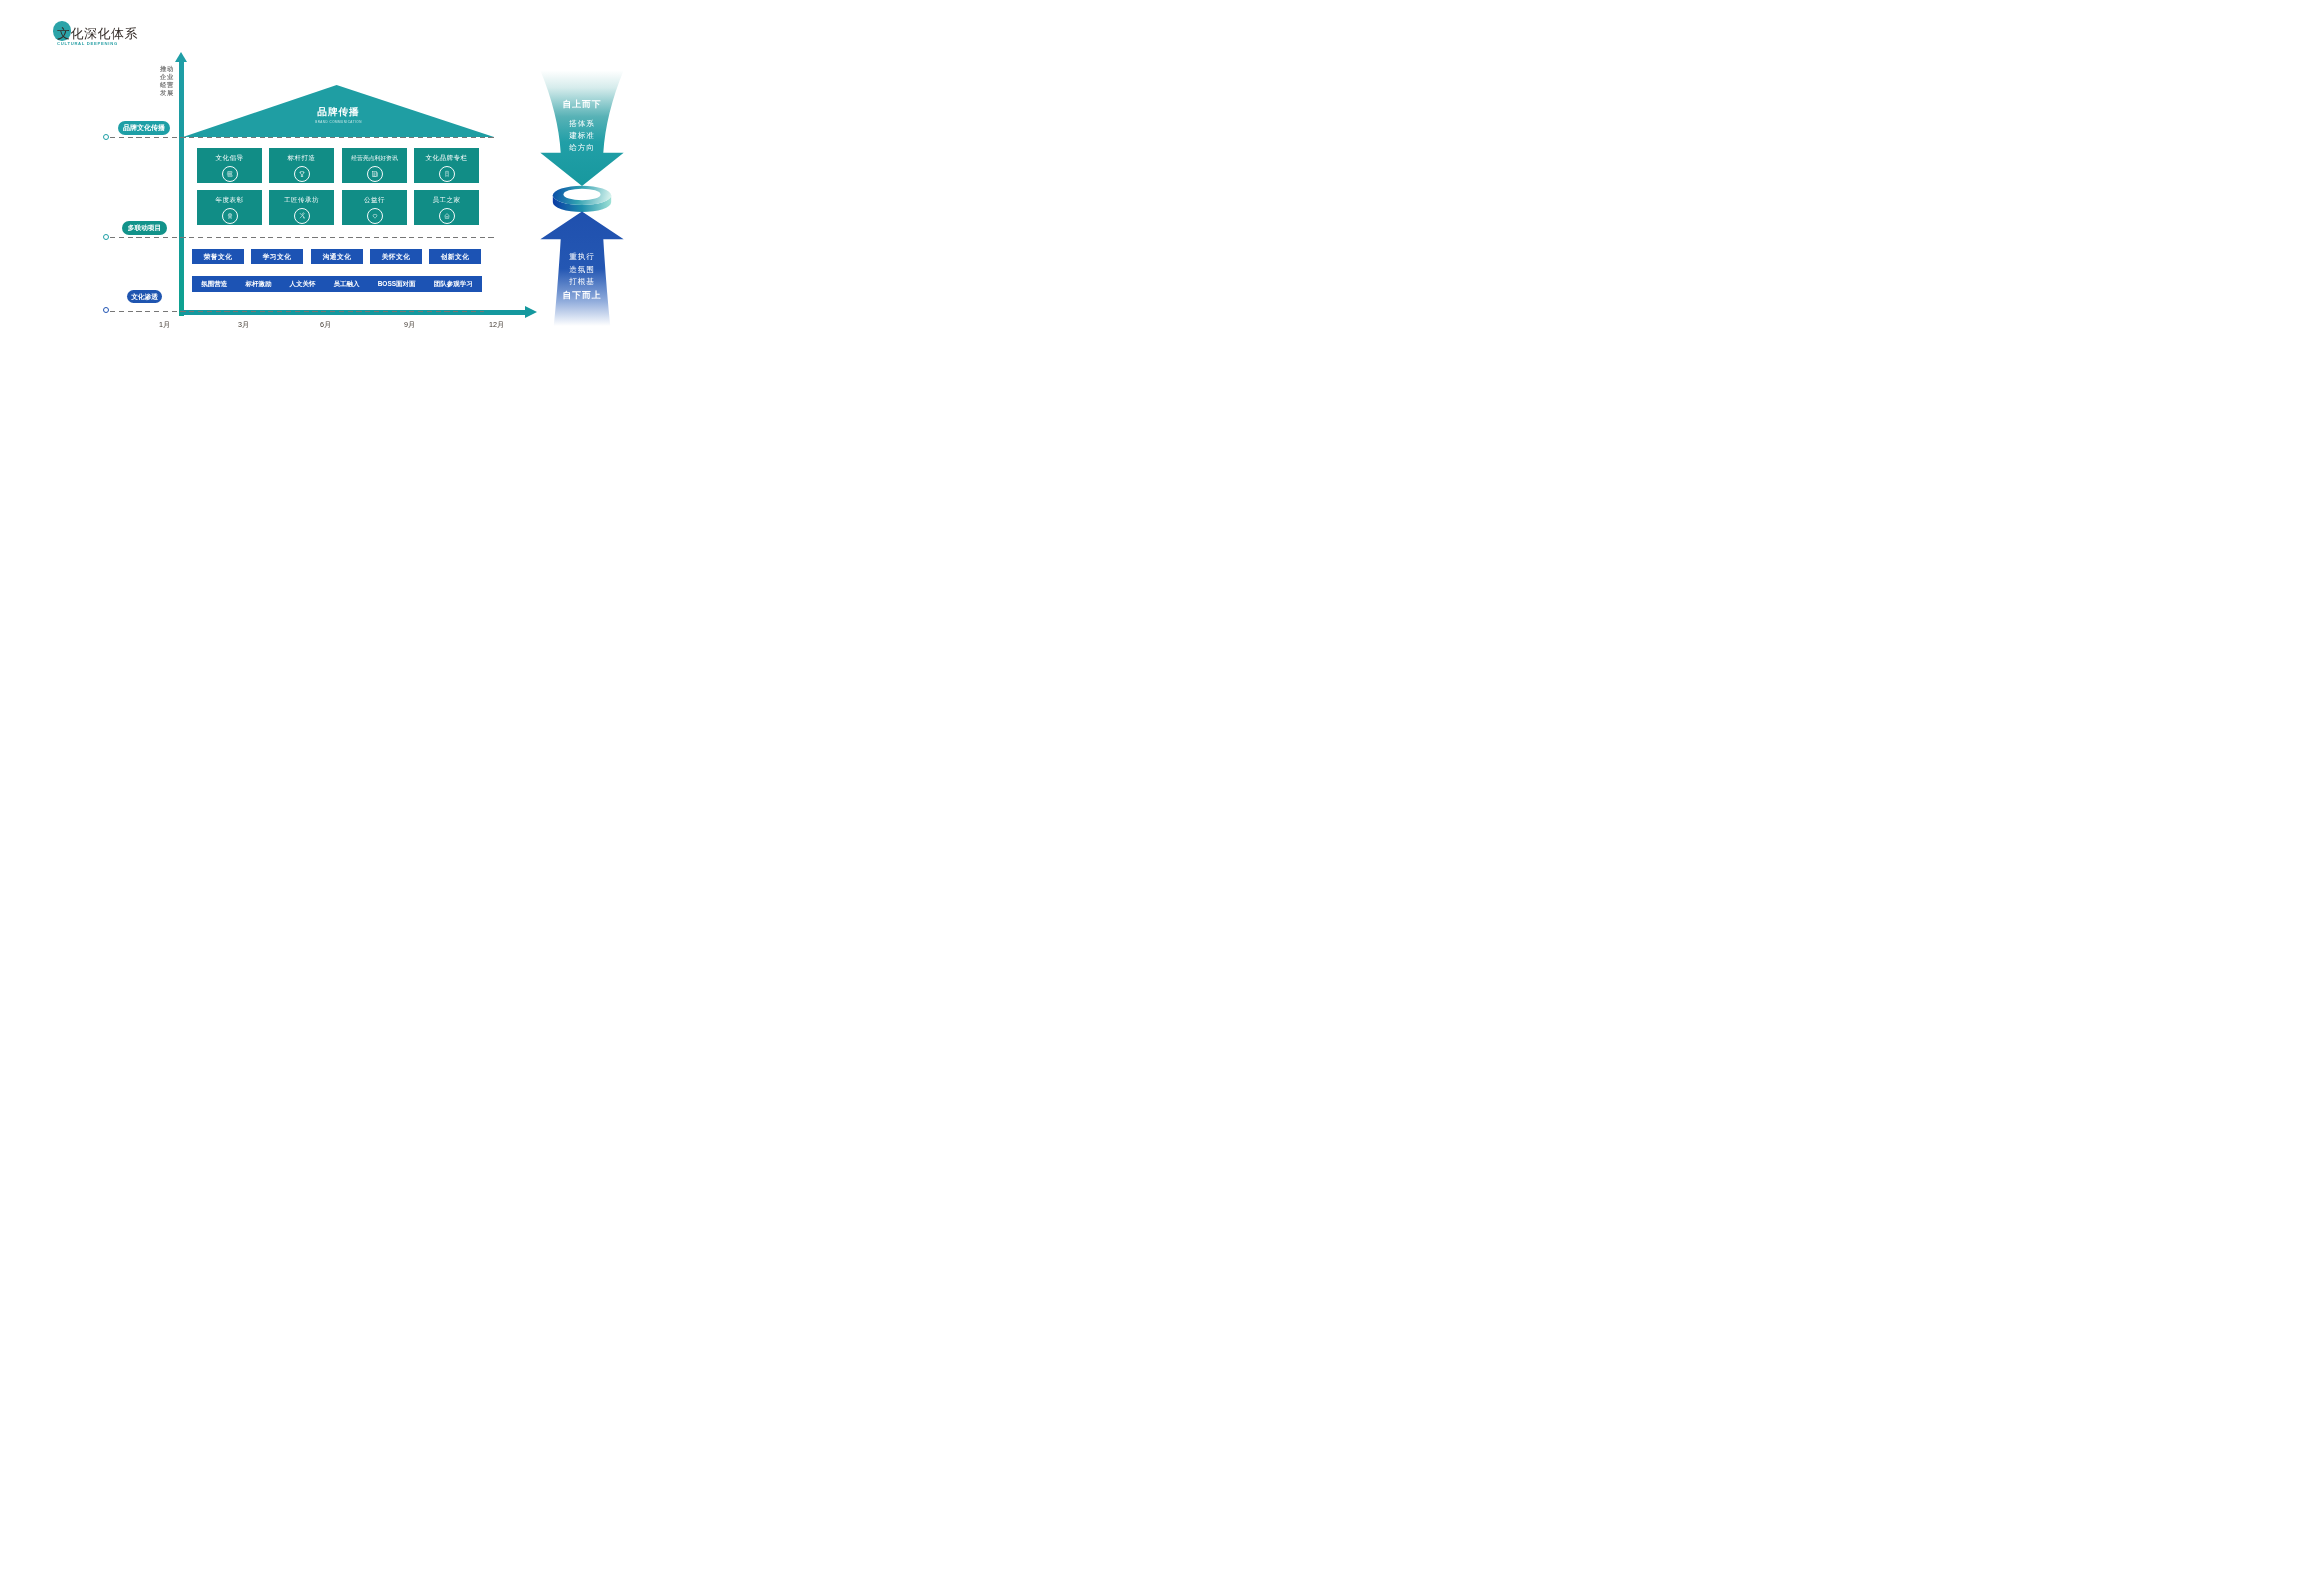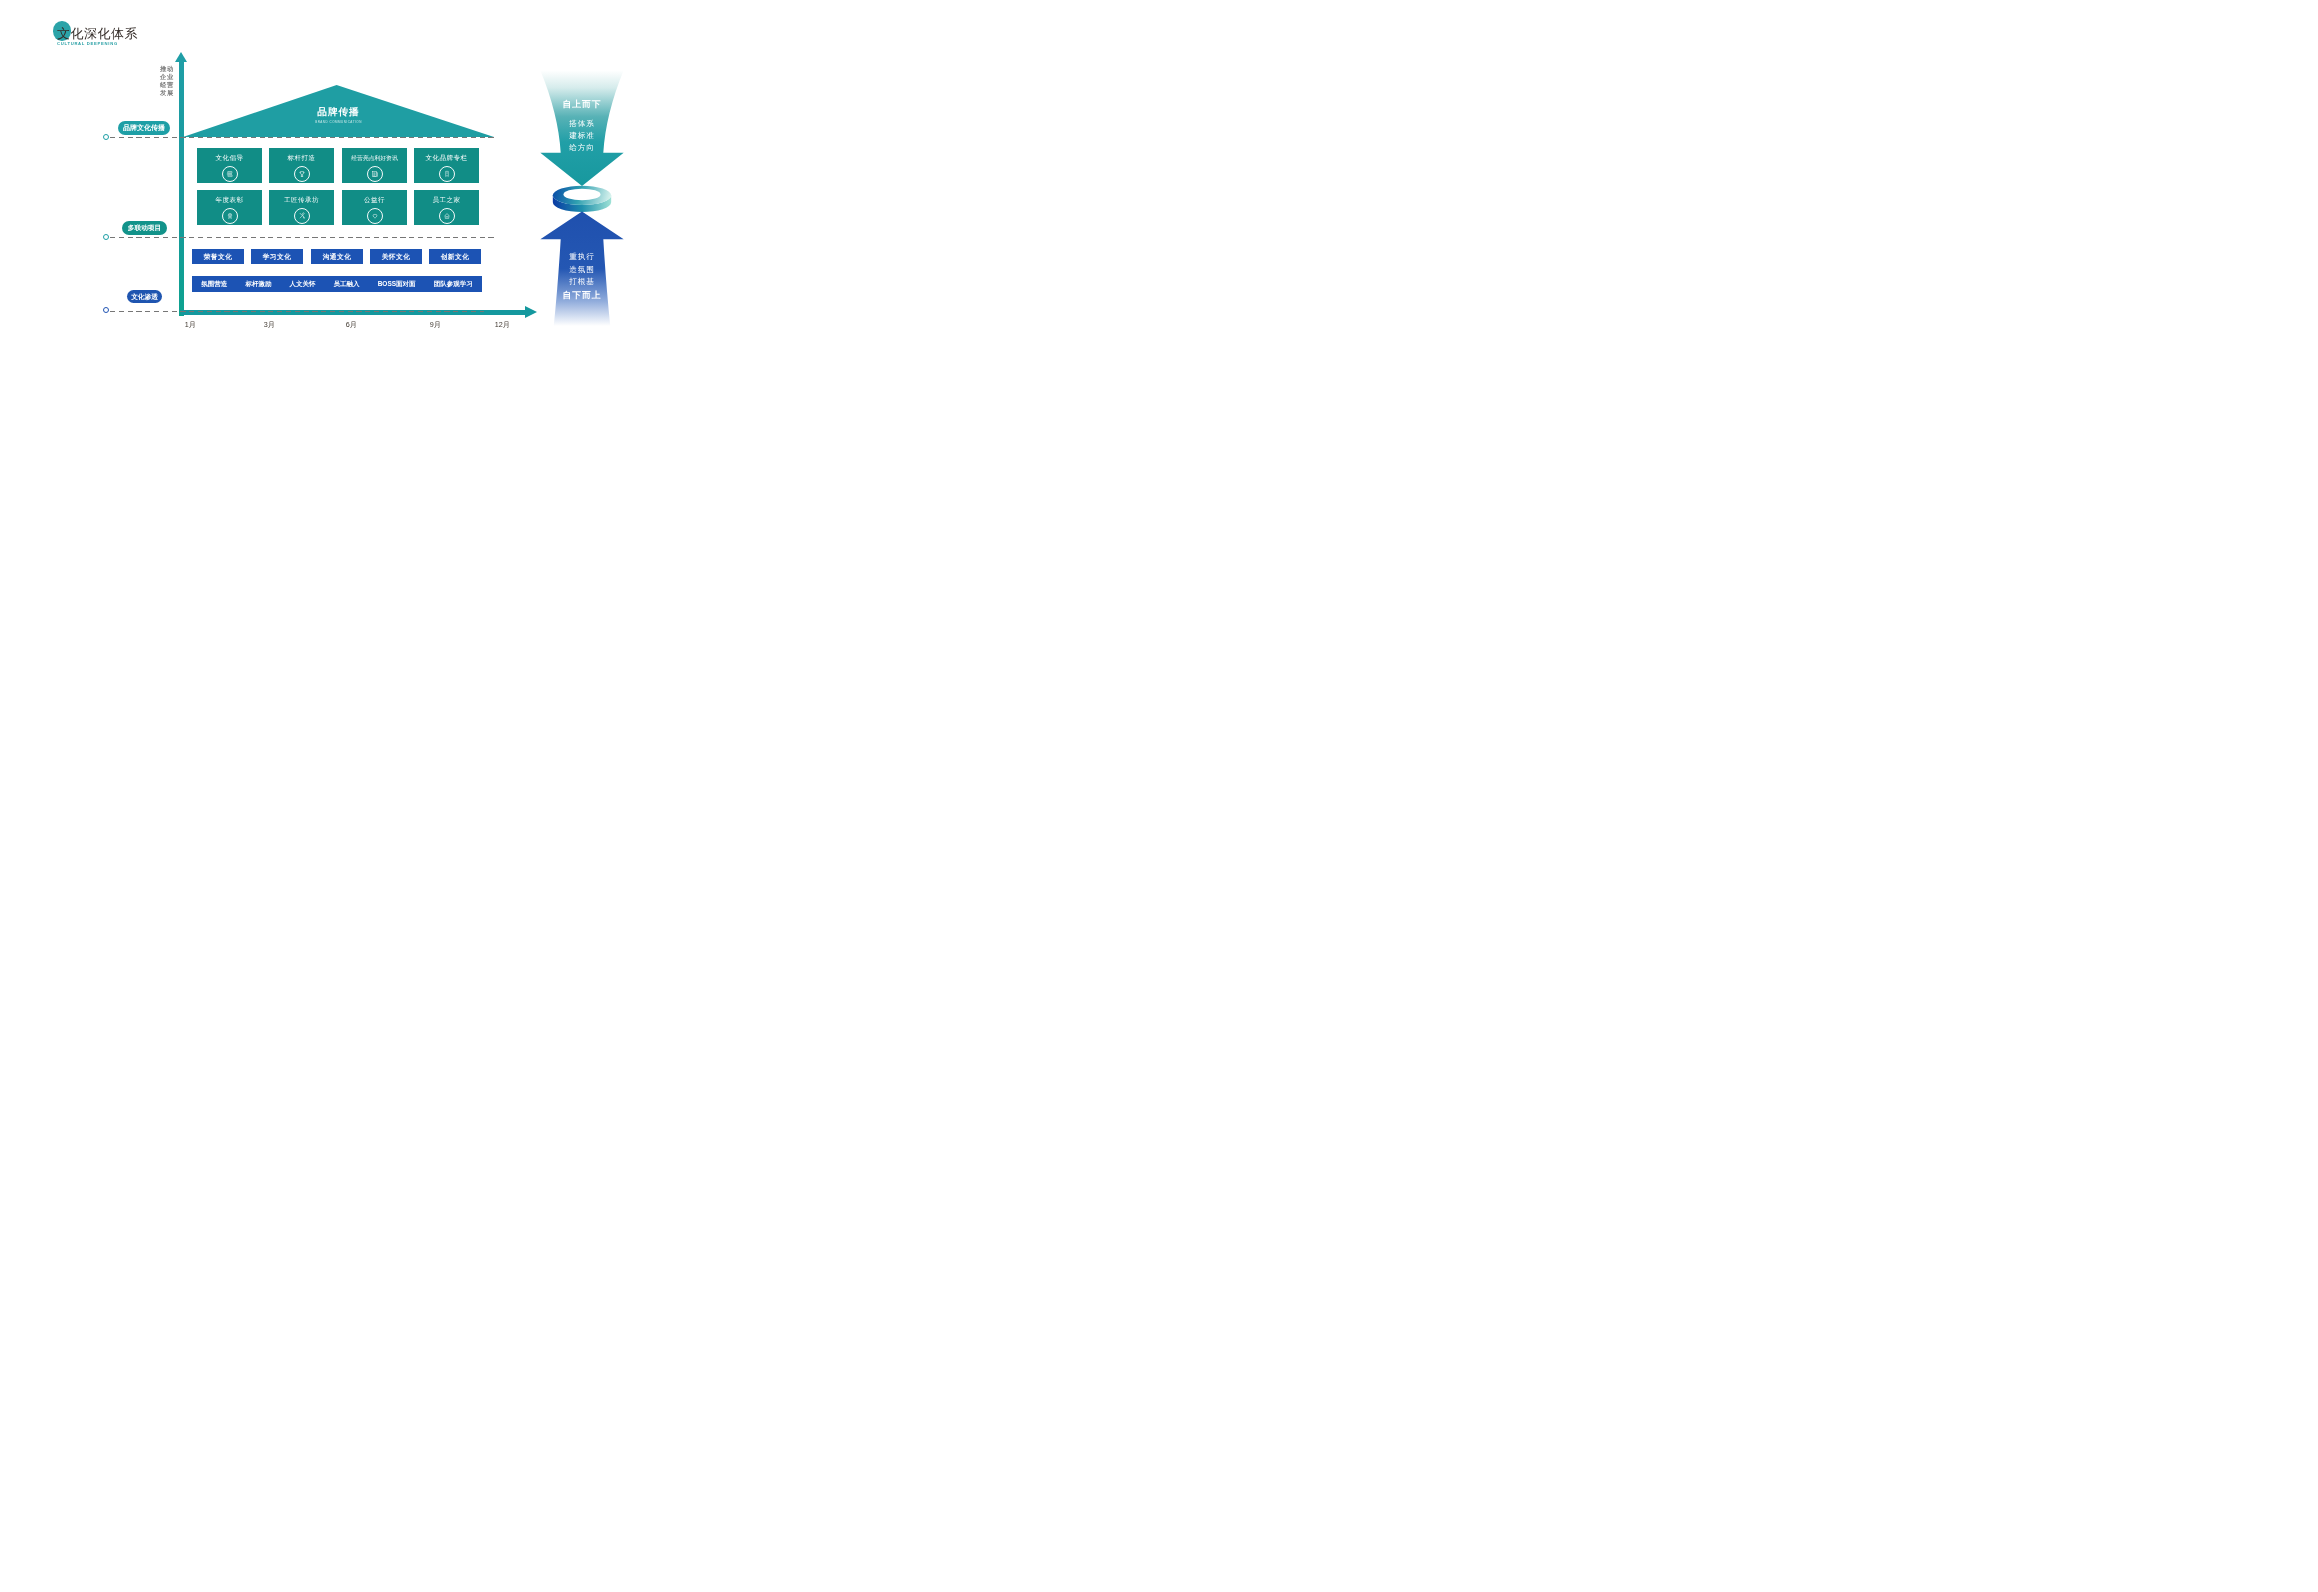--- a/index.html
+++ b/index.html
@@ -15,21 +15,21 @@
   
   .y-head{left:175px;top:52px;width:0;height:0;border-left:6px solid transparent;
           border-right:6px solid transparent;border-bottom:10.2px solid #1F9EA6;}
   .y-line{left:179px;top:62px;width:5.1px;height:254px;
           background:linear-gradient(180deg,#1F9EA6 0%,#17999C 55%,#0DA28F 100%);}
   .y-label{left:160px;top:65px;width:16.7px;color:#7A7A7A;font-size:6.3px;font-weight:700;
            line-height:8px;letter-spacing:0.7px;text-align:left;}
   .x-bar{left:181px;top:310px;width:345px;height:5.1px;background:#14989E;}
   .x-head{left:525px;top:306px;width:0;height:0;border-top:6.5px solid transparent;
           border-bottom:6.5px solid transparent;border-left:12.5px solid #14989E;}
-  .month{top:320px;width:37px;text-align:right;font-size:7.2px;color:#3F372F;font-weight:500;}
+  .month{top:320px;width:37px;text-align:left;font-size:7.2px;color:#3F372F;font-weight:500;}
 
   
   .dash{height:1.4px;background:repeating-linear-gradient(90deg,#767676 0 5.1px,transparent 5.1px 8.8px);}
   .dash1{left:110px;top:137px;width:384px;}
   .dash2{left:110px;top:237px;width:384px;}
   .dash3{left:110px;top:311px;width:374px;z-index:5;}
   .dot{width:4.2px;height:4.2px;border-radius:50%;background:#fff;z-index:6;}
   .dot-teal{border:1.6px solid #1E9FA6;}
   .dot-blue{border:1.6px solid #2255B4;}
 
@@ -214,21 +214,21 @@
     <span>BOSS面对面</span>
     <span>团队参观学习</span>
   </div>
 
   <div class="abs x-bar"></div>
   <div class="abs x-head"></div>
   <div class="abs month" style="left:159px;">1月</div>
   <div class="abs month" style="left:238px;">3月</div>
   <div class="abs month" style="left:320px;">6月</div>
   <div class="abs month" style="left:404px;">9月</div>
-  <div class="abs month" style="left:473px;">12月</div>
+  <div class="abs month" style="left:489px;">12月</div>
 
   <svg class="abs flow" viewBox="0 0 190 560">
     <defs>
       <linearGradient id="gDown" gradientUnits="userSpaceOnUse" x1="0" y1="0" x2="0" y2="250">
         <stop offset="0" stop-color="#FFFFFF"></stop>
         <stop offset="0.15" stop-color="#D6ECEC"></stop>
         <stop offset="0.40" stop-color="#58B2B6"></stop>
         <stop offset="0.62" stop-color="#219FA7"></stop>
         <stop offset="1" stop-color="#17989E"></stop>
       </linearGradient>

